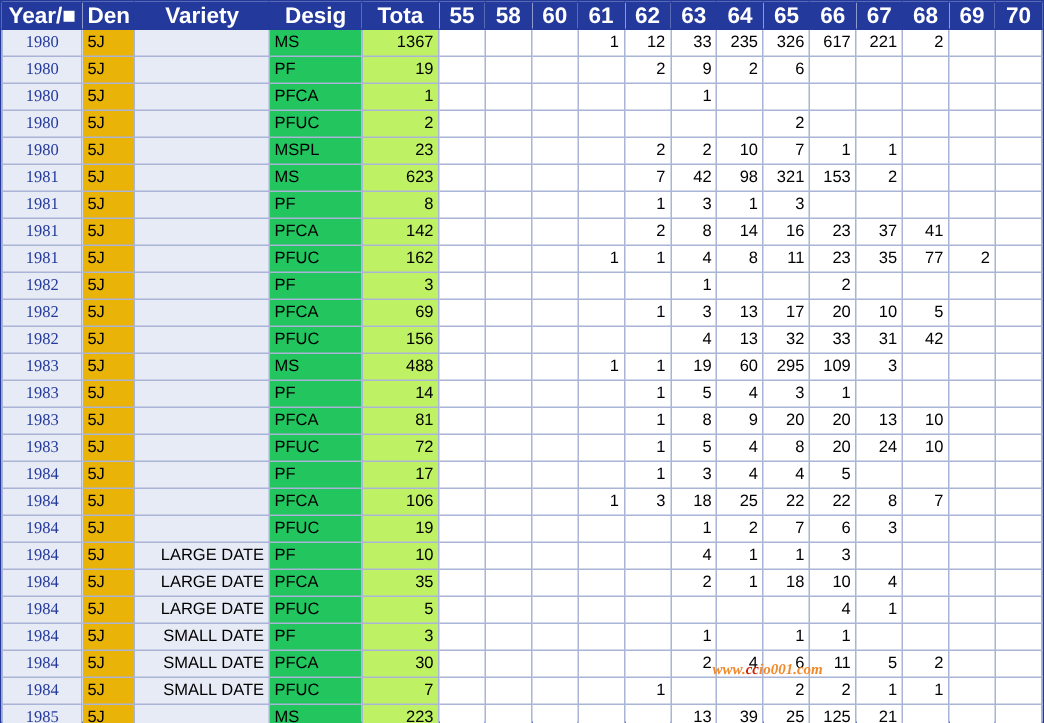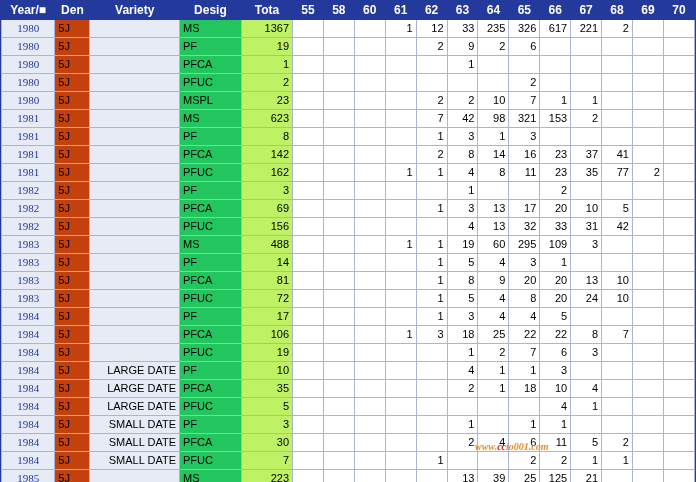--- a/index.html
+++ b/index.html
@@ -40,34 +40,34 @@
     overflow: hidden;
     white-space: nowrap;
     box-sizing: border-box;
   }
   table.grid thead th {
     background: #23399b;
     color: #ffffff;
     font-weight: bold;
     border: 1px solid #23399b;
     text-align: center;
-    font-size: 12px;
+    font-size: 15px;
   }
   thead th.h-left { text-align: left; }
   
   td.c-year {
     color: #23399b;
     text-align: center;
     background: #e7ebf5;
     font-weight: normal;
     font-family: Liberation Serif, serif;
   }
   td.c-den {
     text-align: left;
-    background: #c2410c;
+    background: #eab308;
   }
   td.c-variety {
     text-align: right;
     background: #e7ebf5;
   }
   td.c-desig {
     text-align: left;
     background: #22c55e;
   }
   td.c-total {

